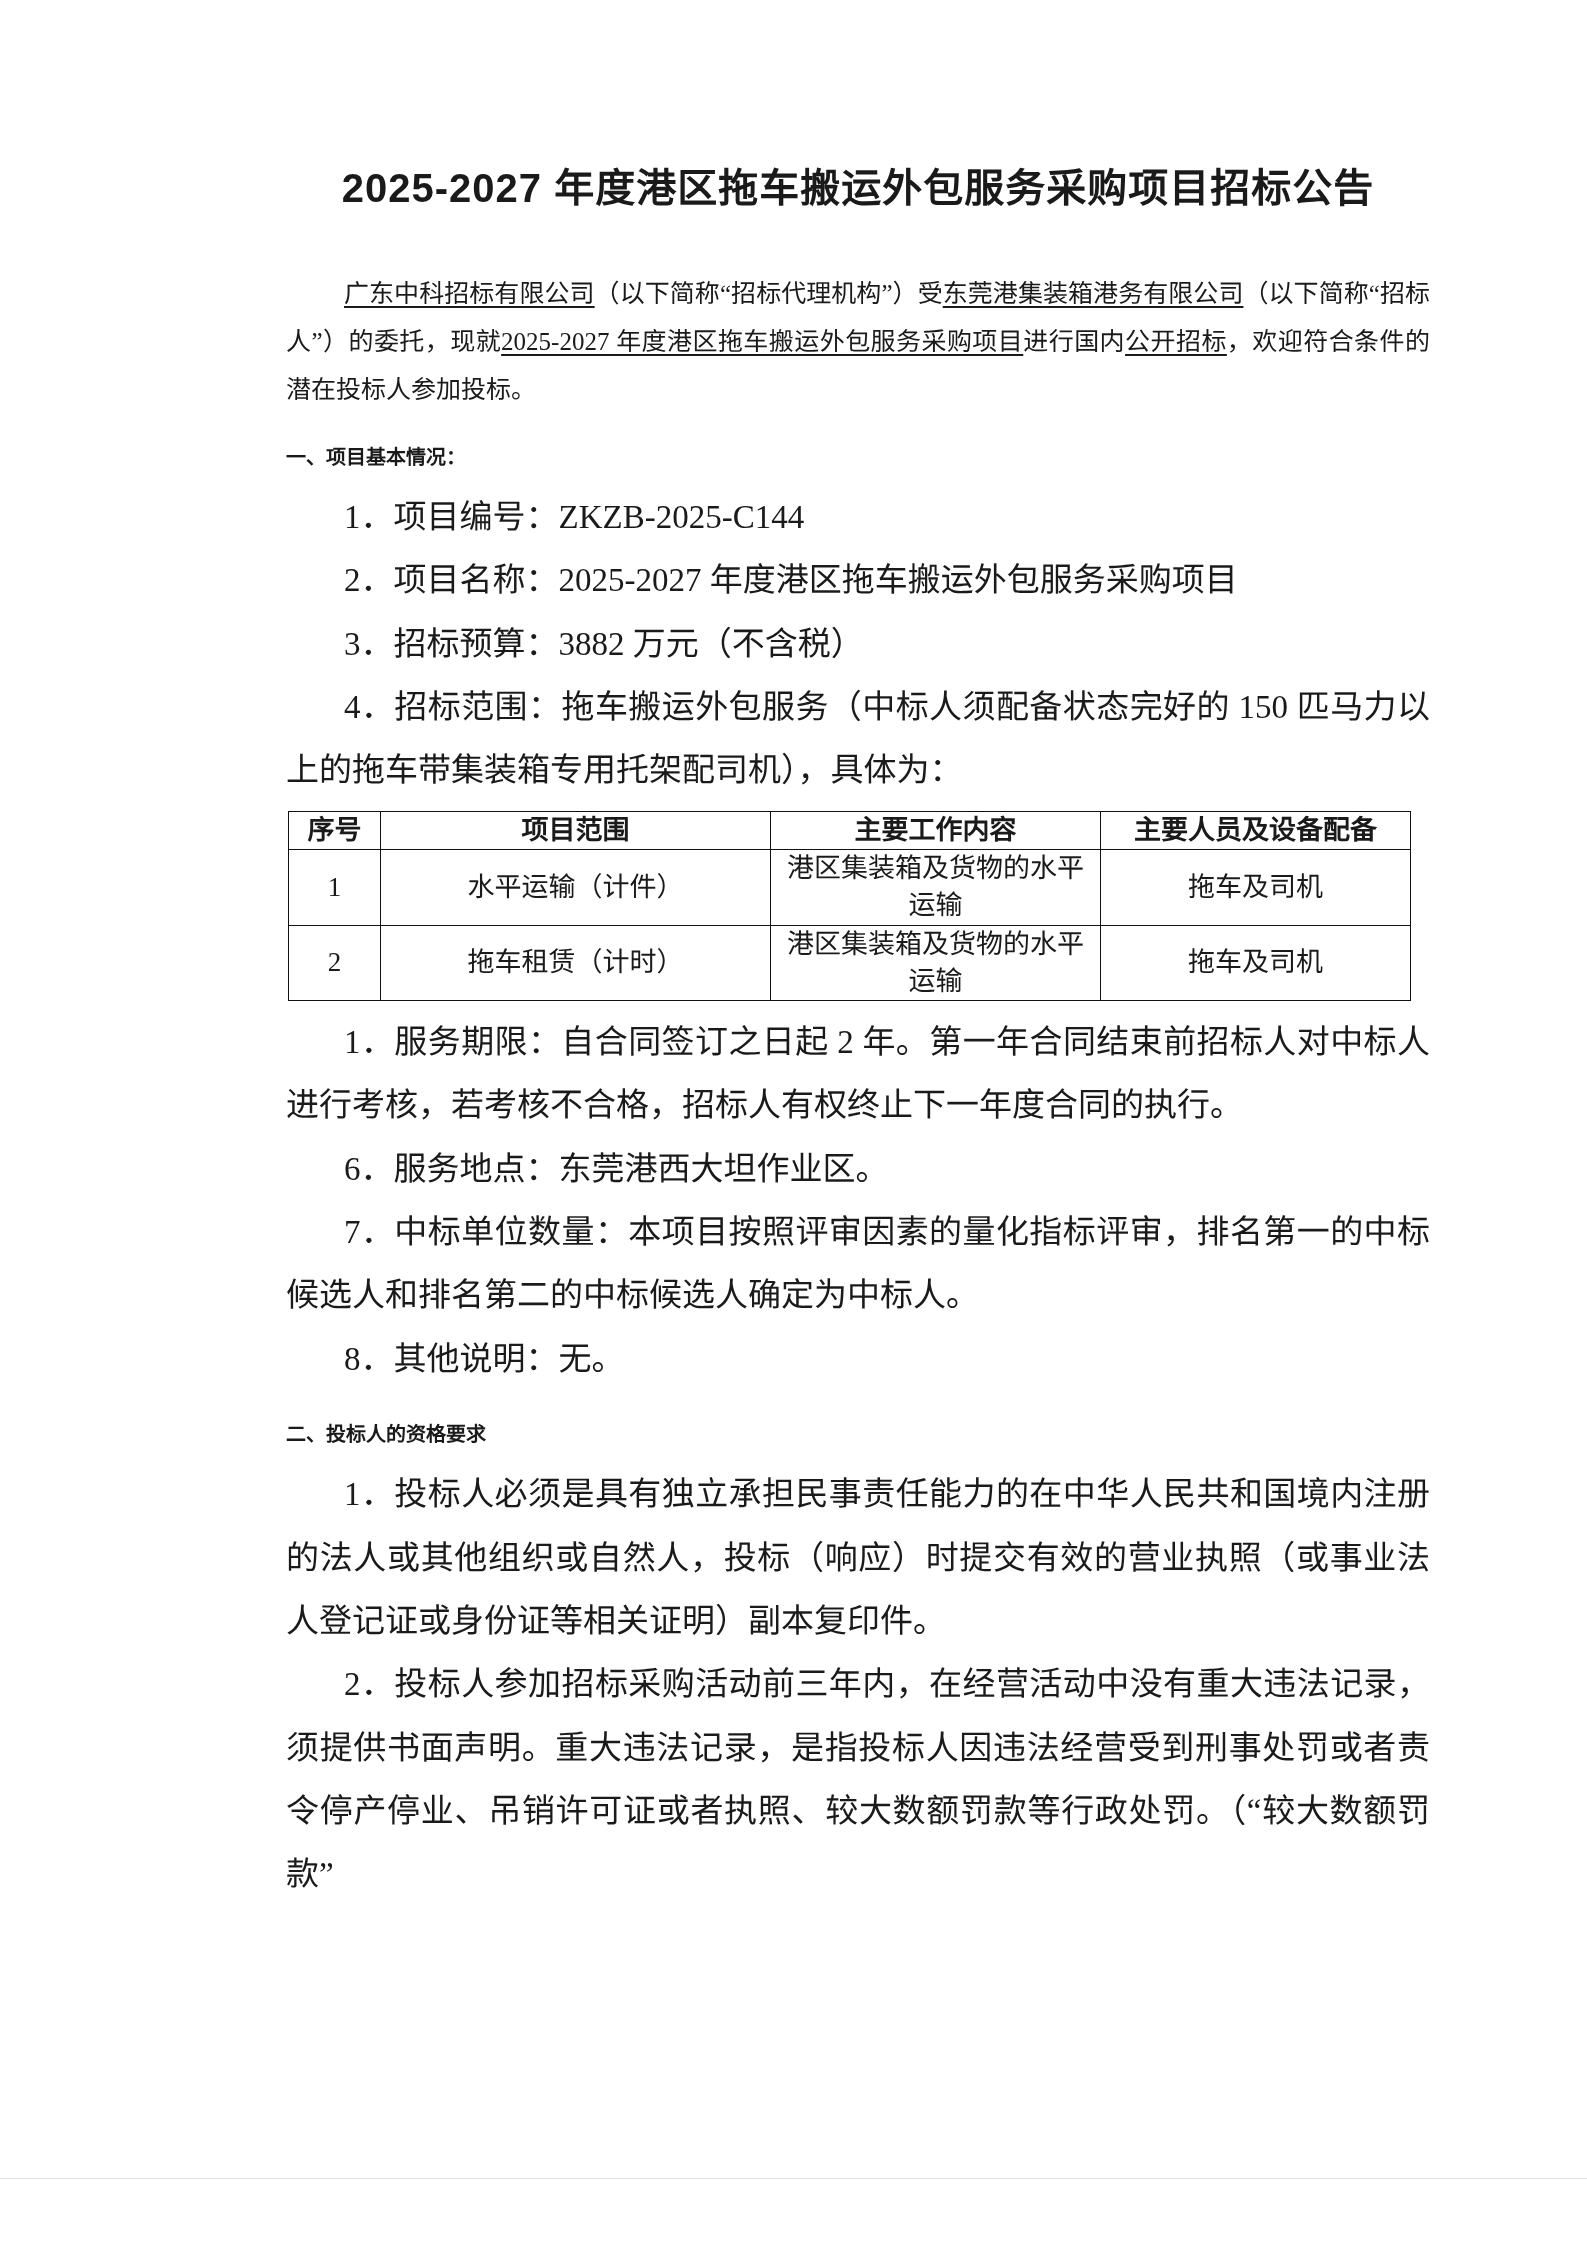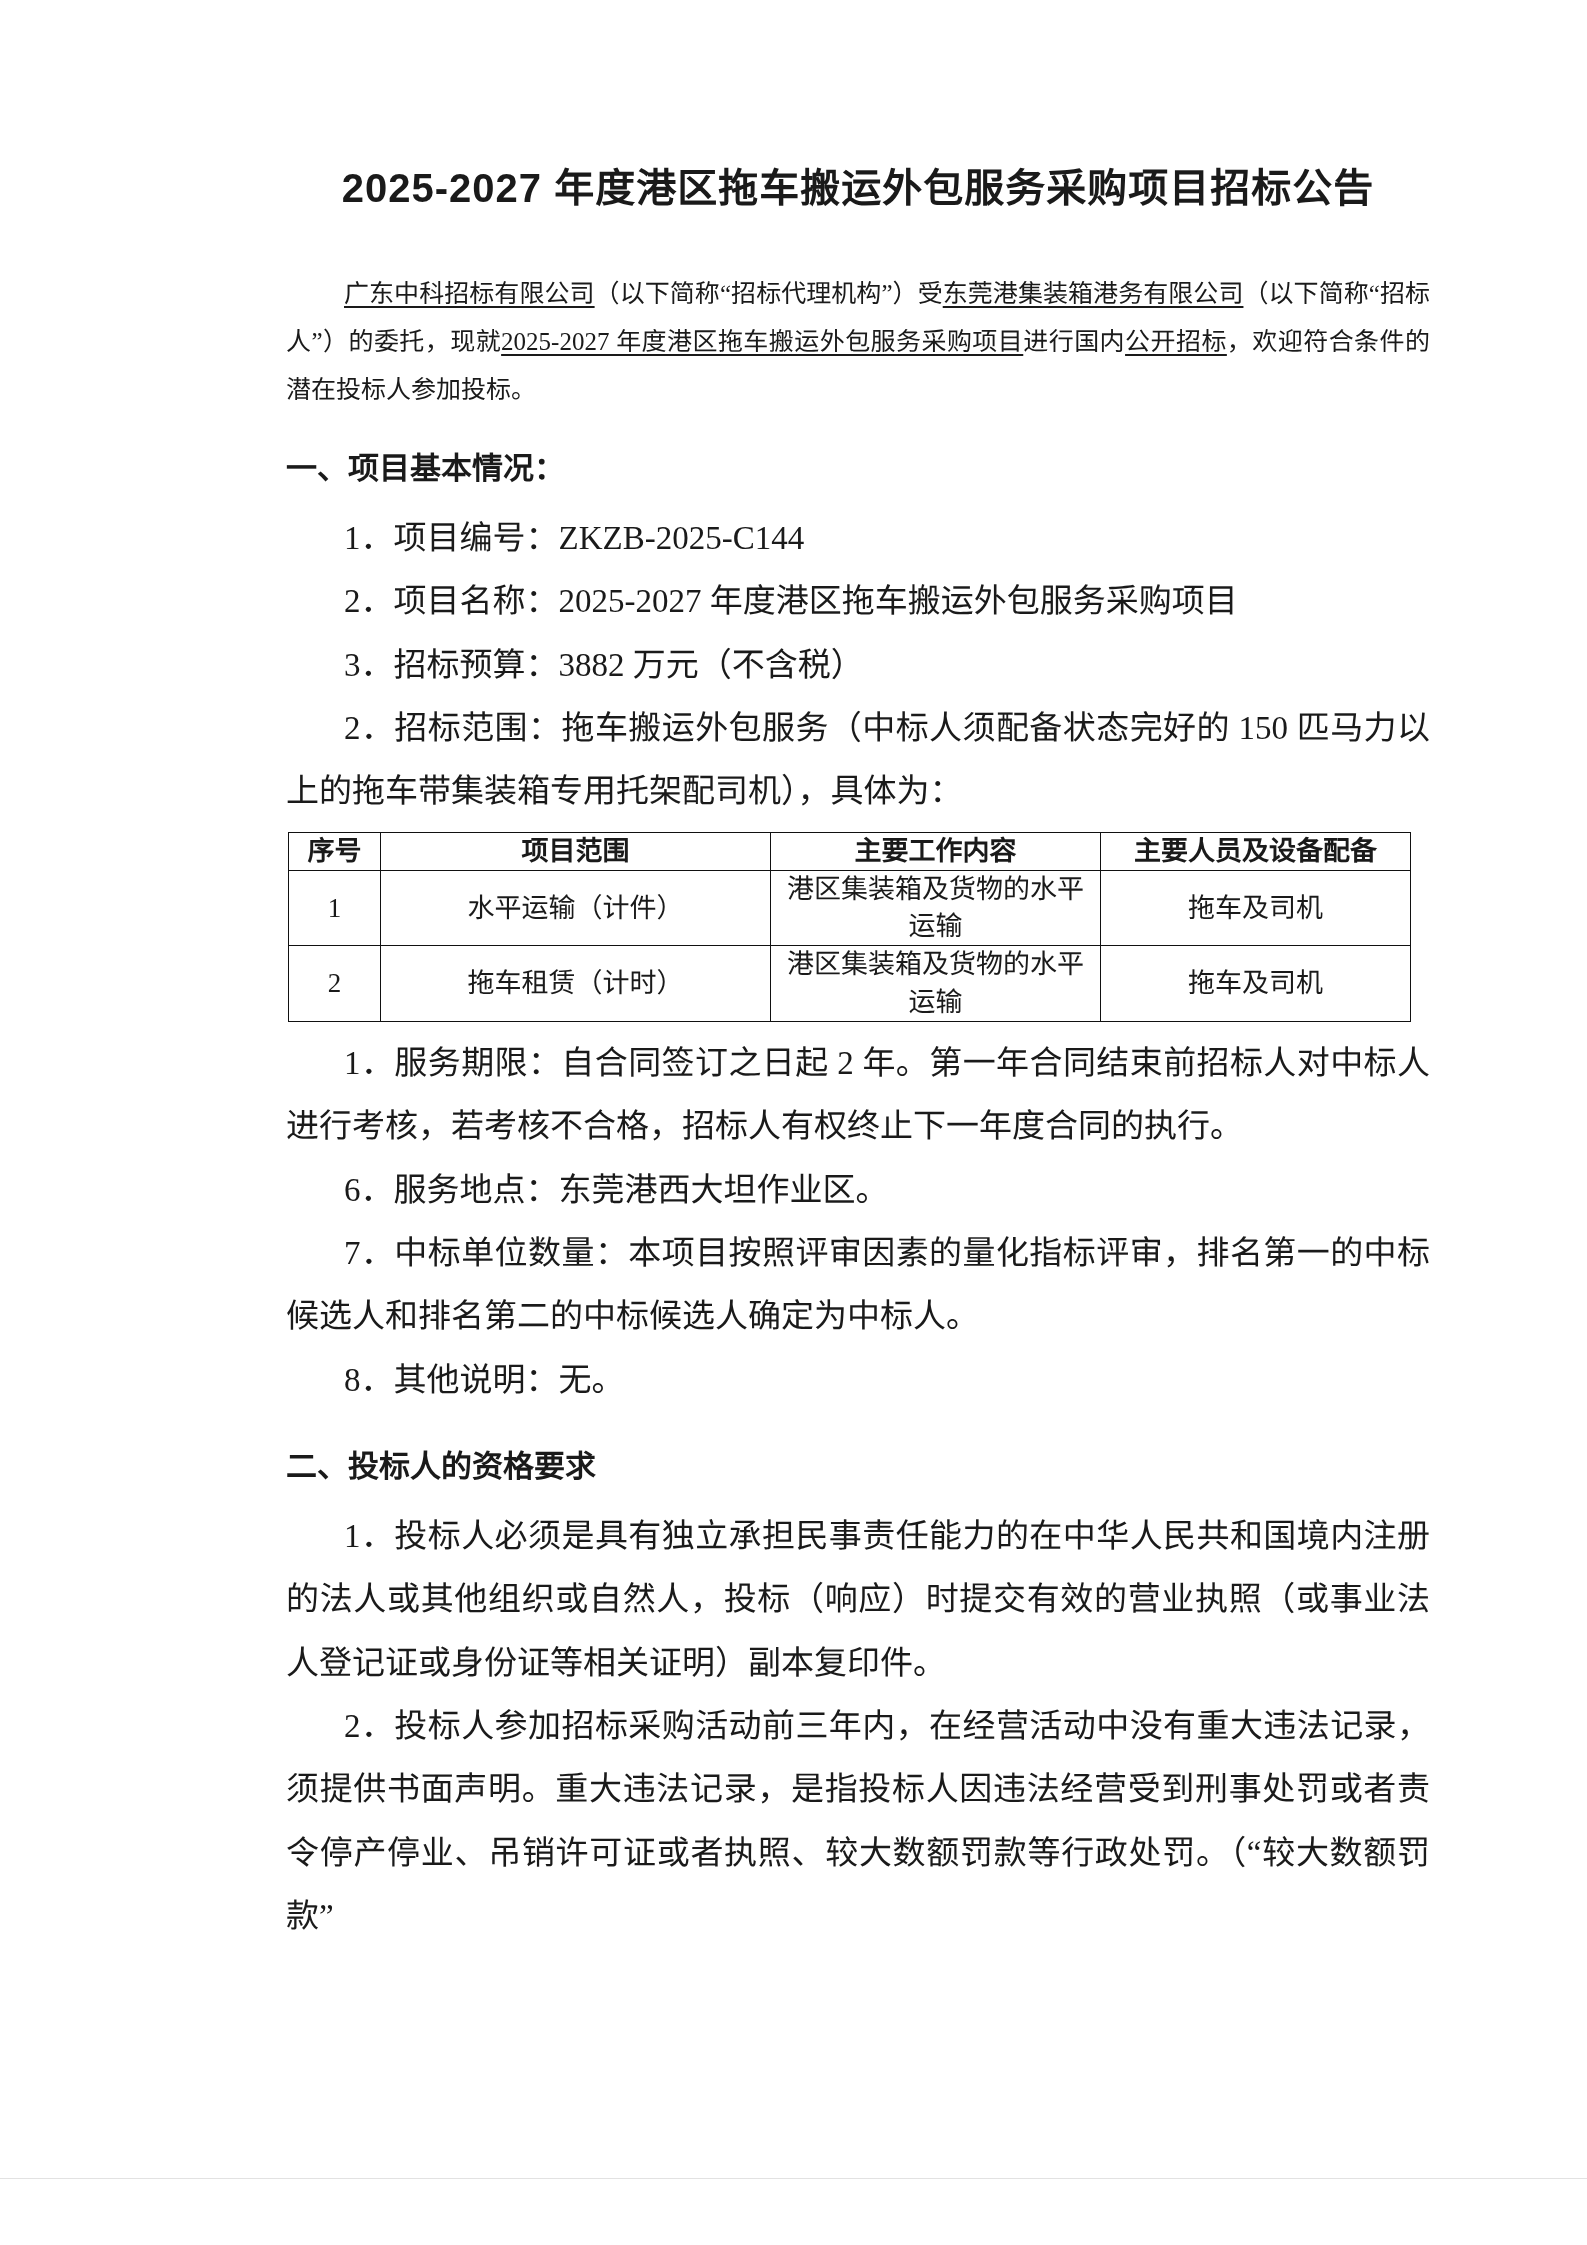--- a/index.html
+++ b/index.html
@@ -35,26 +35,26 @@
   }
   p.para {
     font-size: 25px;
     line-height: 1.92;
     margin: 0 0 10px 0;
     text-align: justify;
     text-indent: 58px;
   }
   .u { text-decoration: underline; text-underline-offset: 4px; }
   h2.sec {
-    font-size: 31px;
+    font-size: 20px;
     font-weight: bold;
     margin: 26px 0 8px 0;
     line-height: 1.9;
     text-indent: 0;
-    font-family: Liberation Serif, serif;
+    font-family: Liberation Mono, monospace;
   }
   .item {
     font-size: 33px;
     line-height: 1.92;
     margin: 0;
     text-align: justify;
     text-indent: 58px;
   }
   table.scope {
     border-collapse: collapse;
@@ -106,21 +106,21 @@
 
   <h1 class="doc-title">2025-2027 年度港区拖车搬运外包服务采购项目招标公告</h1>
 
   <p class="para"><span class="u">广东中科招标有限公司</span><span>（以下简称“招标代理机构”）受</span><span class="u">东莞港集装箱港务有限公司</span><span>（以下简称“招标人”）的委托，现就</span><span class="u">2025-2027 年度港区拖车搬运外包服务采购项目</span><span>进行国内</span><span class="u">公开招标</span><span>，欢迎符合条件的潜在投标人参加投标。</span></p>
 
   <h2 class="sec">一、项目基本情况：</h2>
 
   <p class="item">1．项目编号：ZKZB-2025-C144</p>
   <p class="item">2．项目名称：2025-2027 年度港区拖车搬运外包服务采购项目</p>
   <p class="item">3．招标预算：3882 万元（不含税）</p>
-  <p class="item">2．招标范围：拖车搬运外包服务（中标人须配备状态完好的 150 匹马力以上的拖车带集装箱专用托架配司机），具体为：</p>
+  <p class="item">4．招标范围：拖车搬运外包服务（中标人须配备状态完好的 150 匹马力以上的拖车带集装箱专用托架配司机），具体为：</p>
 
   <table class="scope">
     <colgroup>
       <col class="c0">
         <col class="c1">
         <col class="c2">
         <col class="c3">
     </colgroup>
     <thead>
       <tr>

